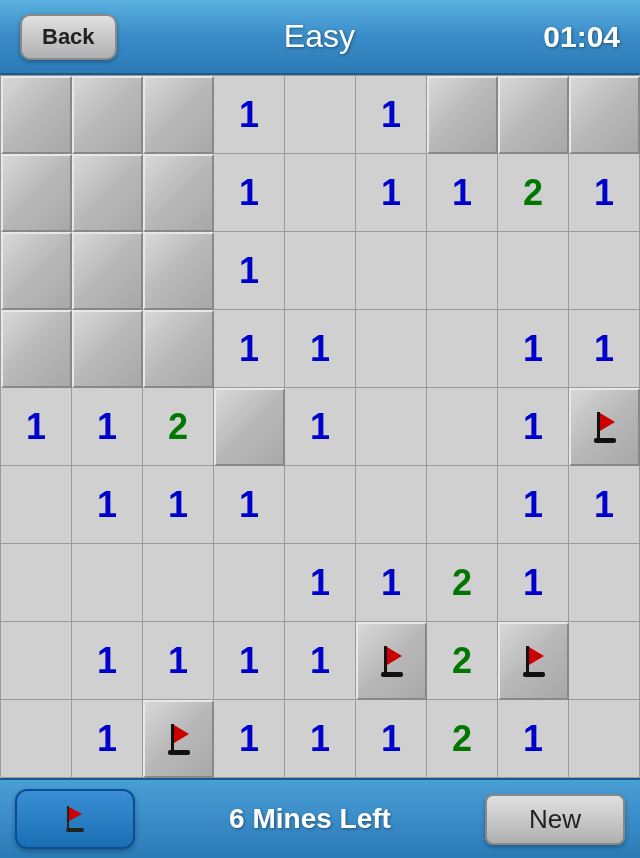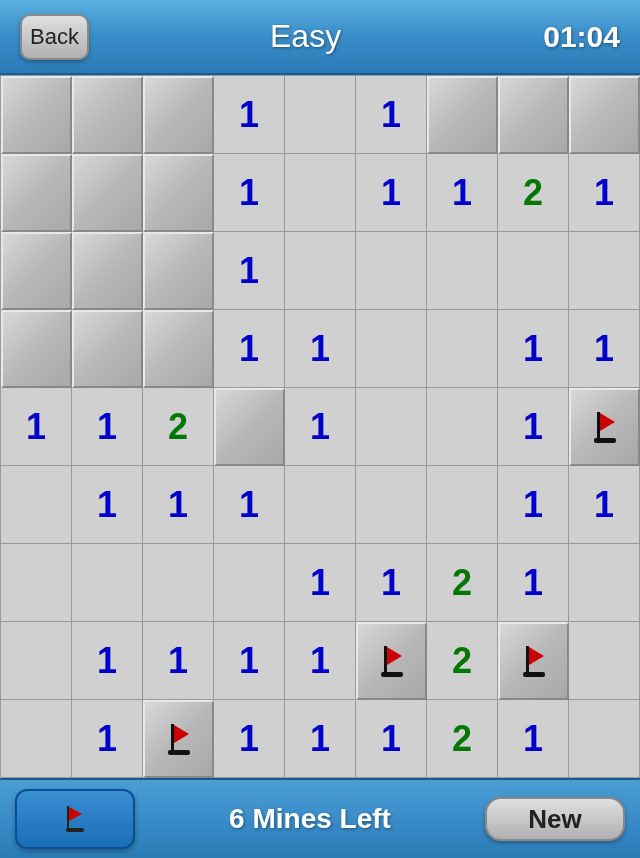--- a/index.html
+++ b/index.html
@@ -18,23 +18,23 @@
       align-items: center;
       justify-content: space-between;
       padding: 0 20px;
       background: linear-gradient(180deg, #5ab0e0 0%, #3a8cc8 50%, #2a7ab5 100%);
       border-bottom: 2px solid #1a5a90;
     }
     .back-btn {
       background: linear-gradient(180deg, #e0e0e0 0%, #b0b0b0 100%);
       border: 2px solid #888;
       border-radius: 10px;
-      padding: 8px 8px;
+      padding: 8px 20px;
       font-size: 22px;
-      font-weight: normal;
+      font-weight: bold;
       color: #222;
       cursor: pointer;
       box-shadow: 0 2px 4px rgba(0,0,0,0.3);
     }
     .header-title {
       font-size: 32px;
       font-weight: normal;
       color: white;
       text-shadow: 1px 1px 3px rgba(0,0,0,0.4);
     }
@@ -147,25 +147,25 @@
       font-size: 28px;
       font-weight: bold;
       color: white;
       text-shadow: 1px 1px 3px rgba(0,0,0,0.4);
       flex: 1;
       text-align: center;
     }
     .new-btn {
       background: linear-gradient(180deg, #e0e0e0 0%, #b0b0b0 100%);
       border: 2px solid #888;
-      border-radius: 16px;
+      border-radius: 8px;
       width: 140px;
-      height: 44px;
+      height: 51px;
       font-size: 26px;
-      font-weight: bold;
+      font-weight: normal;
       color: #222;
       cursor: pointer;
       box-shadow: 0 2px 4px rgba(0,0,0,0.3);
       display: flex;
       align-items: center;
       justify-content: center;
     }
 
     .flag-small .flag-pole {
       width: 2px;

